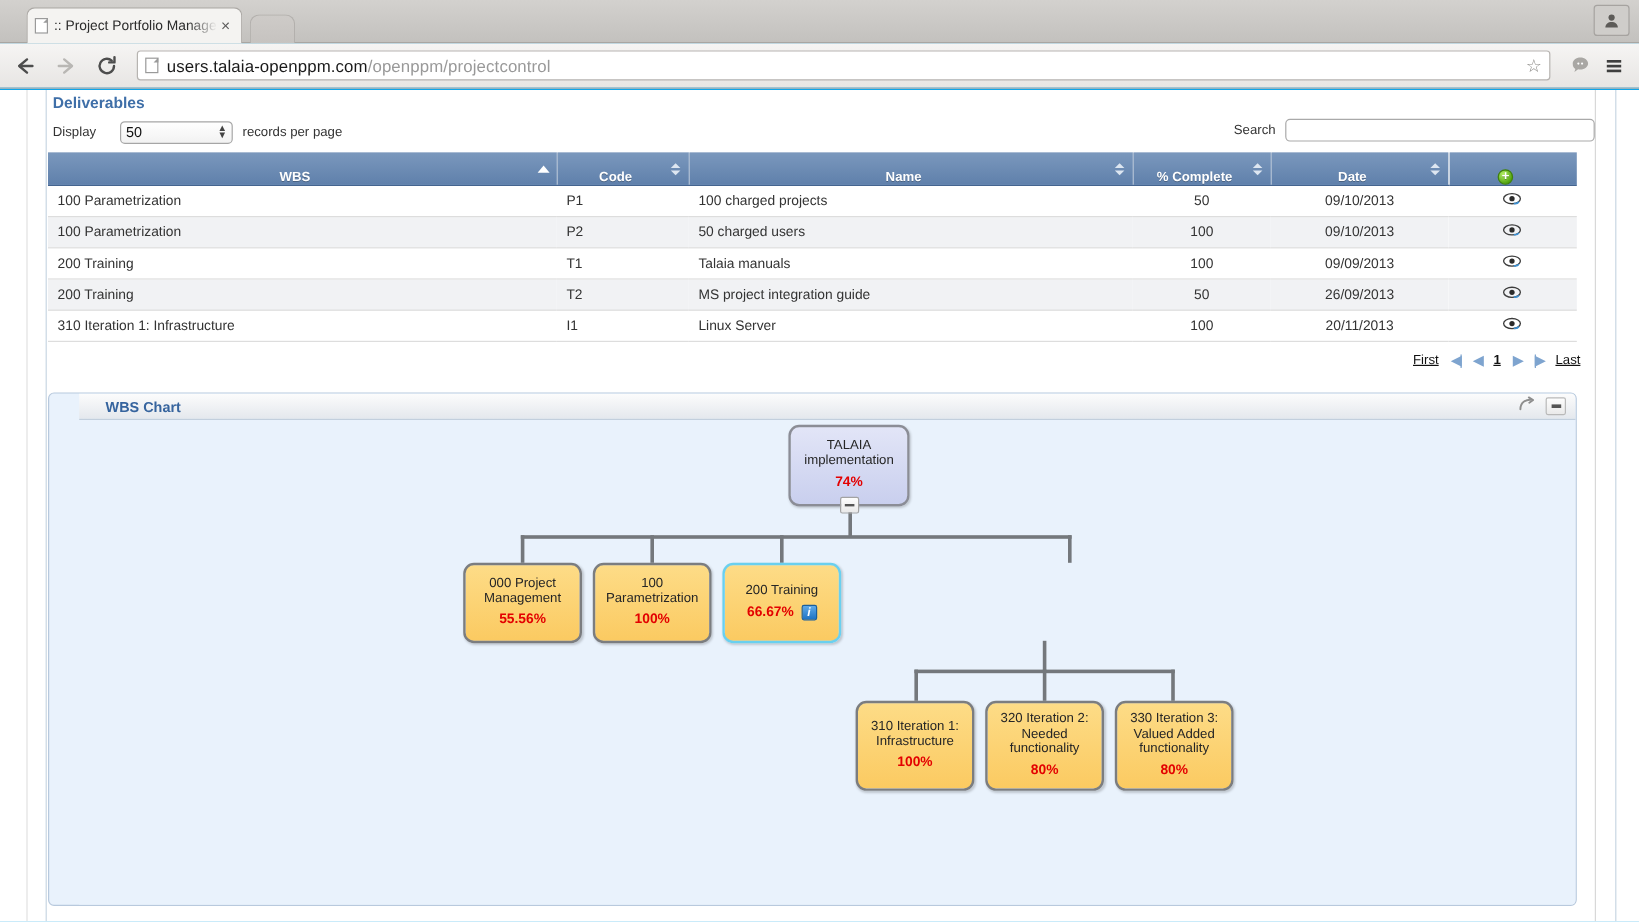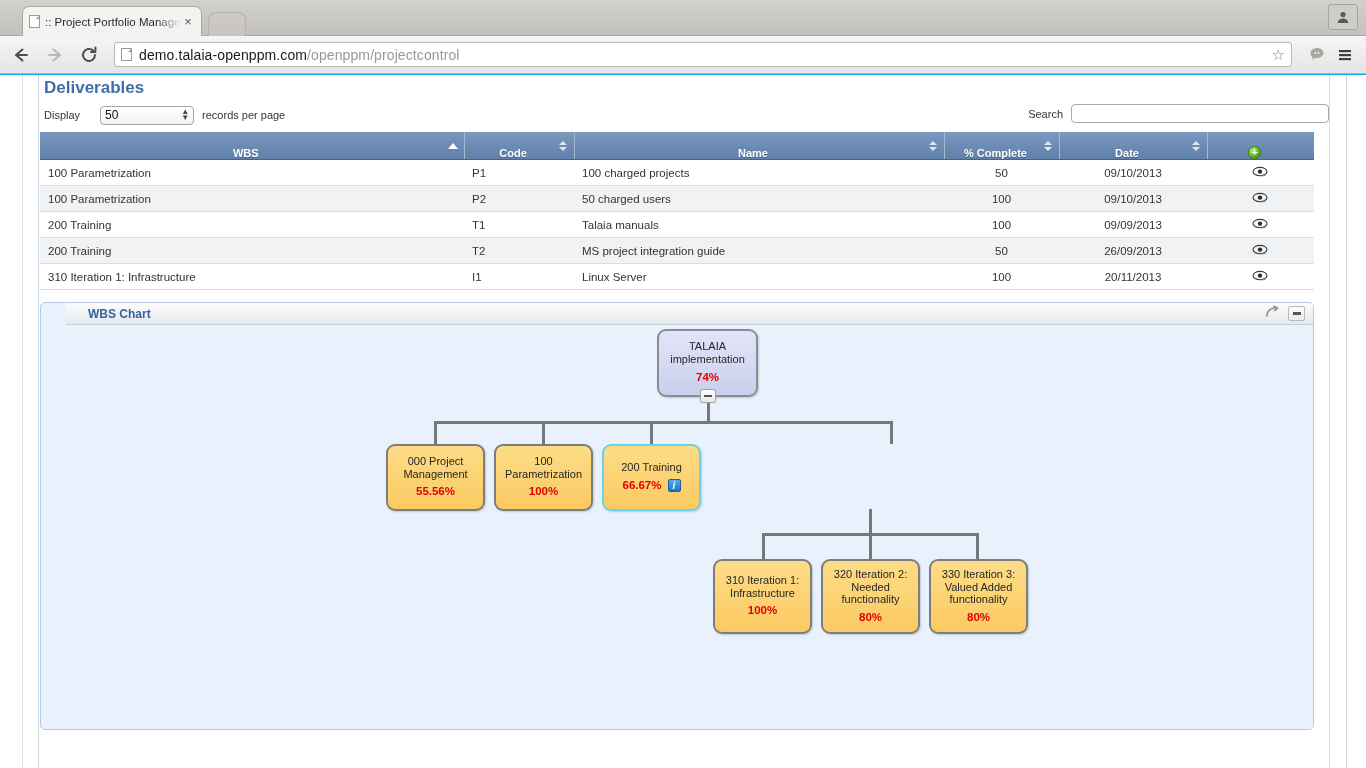--- a/index.html
+++ b/index.html
@@ -127,21 +127,21 @@
   .content {
     position: absolute;
     left: 40px; top: 0;
     width: 1289px;
     height: 693px;
   }
 
   
   .section-title {
     color: #3f6fa8;
-    font-size: 17px;
+    font-size: 13px;
     font-weight: bold;
     padding: 3px 0 0 4px;
   }
   .tbl-controls {
     display:flex; align-items:center;
     height: 34px;
     font-size: 11px; color:#333;
     position: relative;
   }
   .display-label { margin-right: 20px; margin-left: 4px; }
@@ -377,21 +377,21 @@
     </div>
     <div class="navicon">
       <svg width="20" height="20" viewBox="0 0 20 20">
           <path d="M16 10a6 6 0 1 1-1.9-4.4" stroke="#4d4d4d" stroke-width="2" fill="none" stroke-linecap="round"></path>
           <path d="M16.4 2.6 L16.4 7 L12 7" stroke="#4d4d4d" stroke-width="2" fill="none" stroke-linecap="round" stroke-linejoin="round"></path>
         </svg>
     </div>
 
     <div class="omnibox">
       <span class="page-icon2"></span>
-      <span class="url"><b>demo.talaia-openppm.com</b><span>/openppm/projectcontrol</span></span>
+      <span class="url"><b>users.talaia-openppm.com</b><span>/openppm/projectcontrol</span></span>
       <span class="star">☆</span>
     </div>
 
     <div class="chrome-right">
       <div class="navicon">
         <svg width="18" height="18" viewBox="0 0 18 18">
             <path d="M9 2c3.6 0 6.4 2.2 6.4 5 0 2.8-2.8 5-6.4 5-.7 0-1.3-.1-1.9-.2L4 14l.8-2.4C3.4 10.7 2.6 9.4 2.6 7c0-2.8 2.8-5 6.4-5z" fill="#a9a7a4"></path>
             <circle cx="7.3" cy="7" r=".9" fill="#fff"></circle>
             <circle cx="10.4" cy="7" r=".9" fill="#fff"></circle>
           </svg>
@@ -550,20 +550,29 @@
               <span class="eye"><svg width="17" height="12" viewBox="0 0 17 12">
                     <ellipse cx="8" cy="5.6" rx="7" ry="4.2" fill="none" stroke="#3c3c3c" stroke-width="1.1"></ellipse>
                     <circle cx="8" cy="5.6" r="2.2" fill="#2b2b2b"></circle>
                     <path d="M9.5 9.5 q3 .6 4.2-1.4" stroke="#3d8fd0" stroke-width="1.4" fill="none"></path>
                   </svg></span>
             </td>
           </tr>
         </tbody>
       </table>
 
+      <div class="pager">
+        <a>First</a>
+        <span class="pg-ico">◀|</span>
+        <span class="pg-ico">◀</span>
+        <span class="pg-num">1</span>
+        <span class="pg-ico">▶</span>
+        <span class="pg-ico">|▶</span>
+        <a>Last</a>
+      </div>
 
       <div class="panel">
         <div class="panel-head">
           <span class="ptitle">WBS Chart</span>
           <div class="panel-tools">
             <span class="tool-refresh">
               <svg width="15" height="14" viewBox="0 0 15 14">
                   <path d="M2 11 C2 5 7 2.5 11.5 3.2" stroke="#8e8e8e" stroke-width="1.6" fill="none" stroke-linecap="round"></path>
                   <path d="M9 1.2 L12.6 3.3 L9.4 5.6" stroke="#8e8e8e" stroke-width="1.6" fill="none" stroke-linecap="round" stroke-linejoin="round"></path>
                 </svg>

